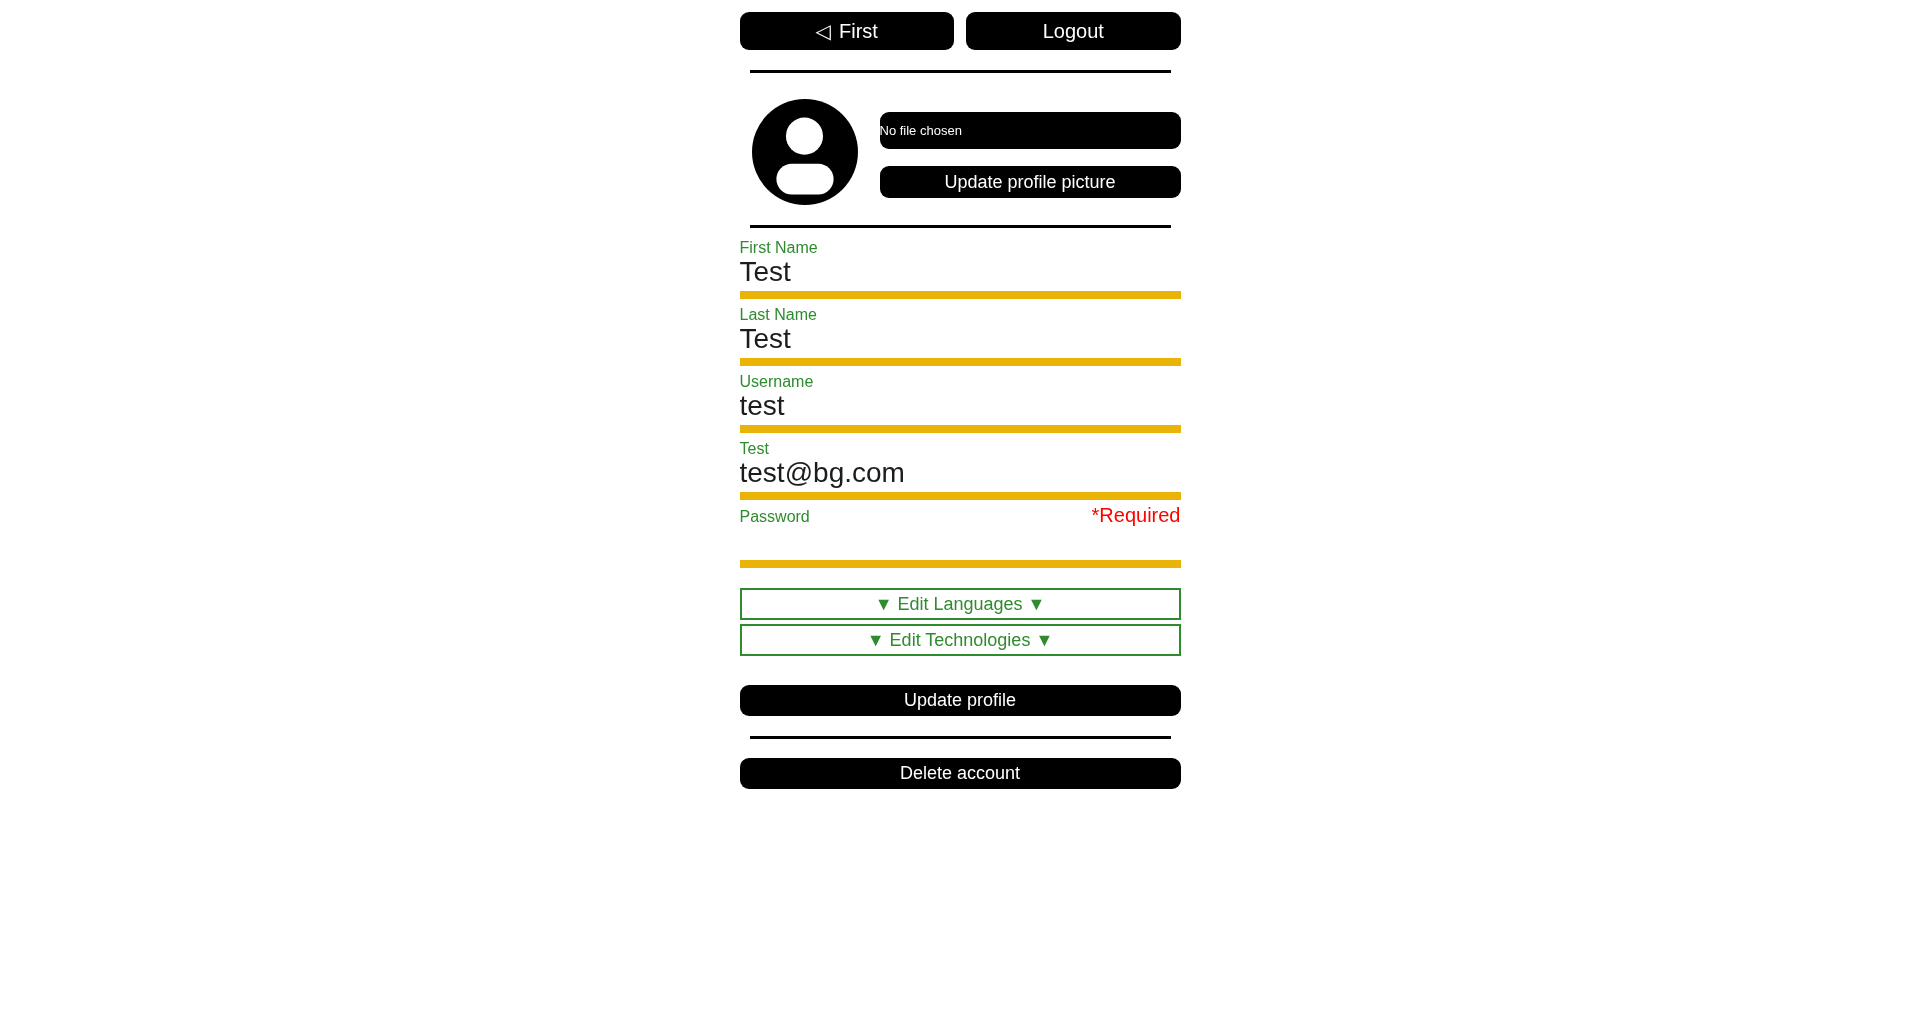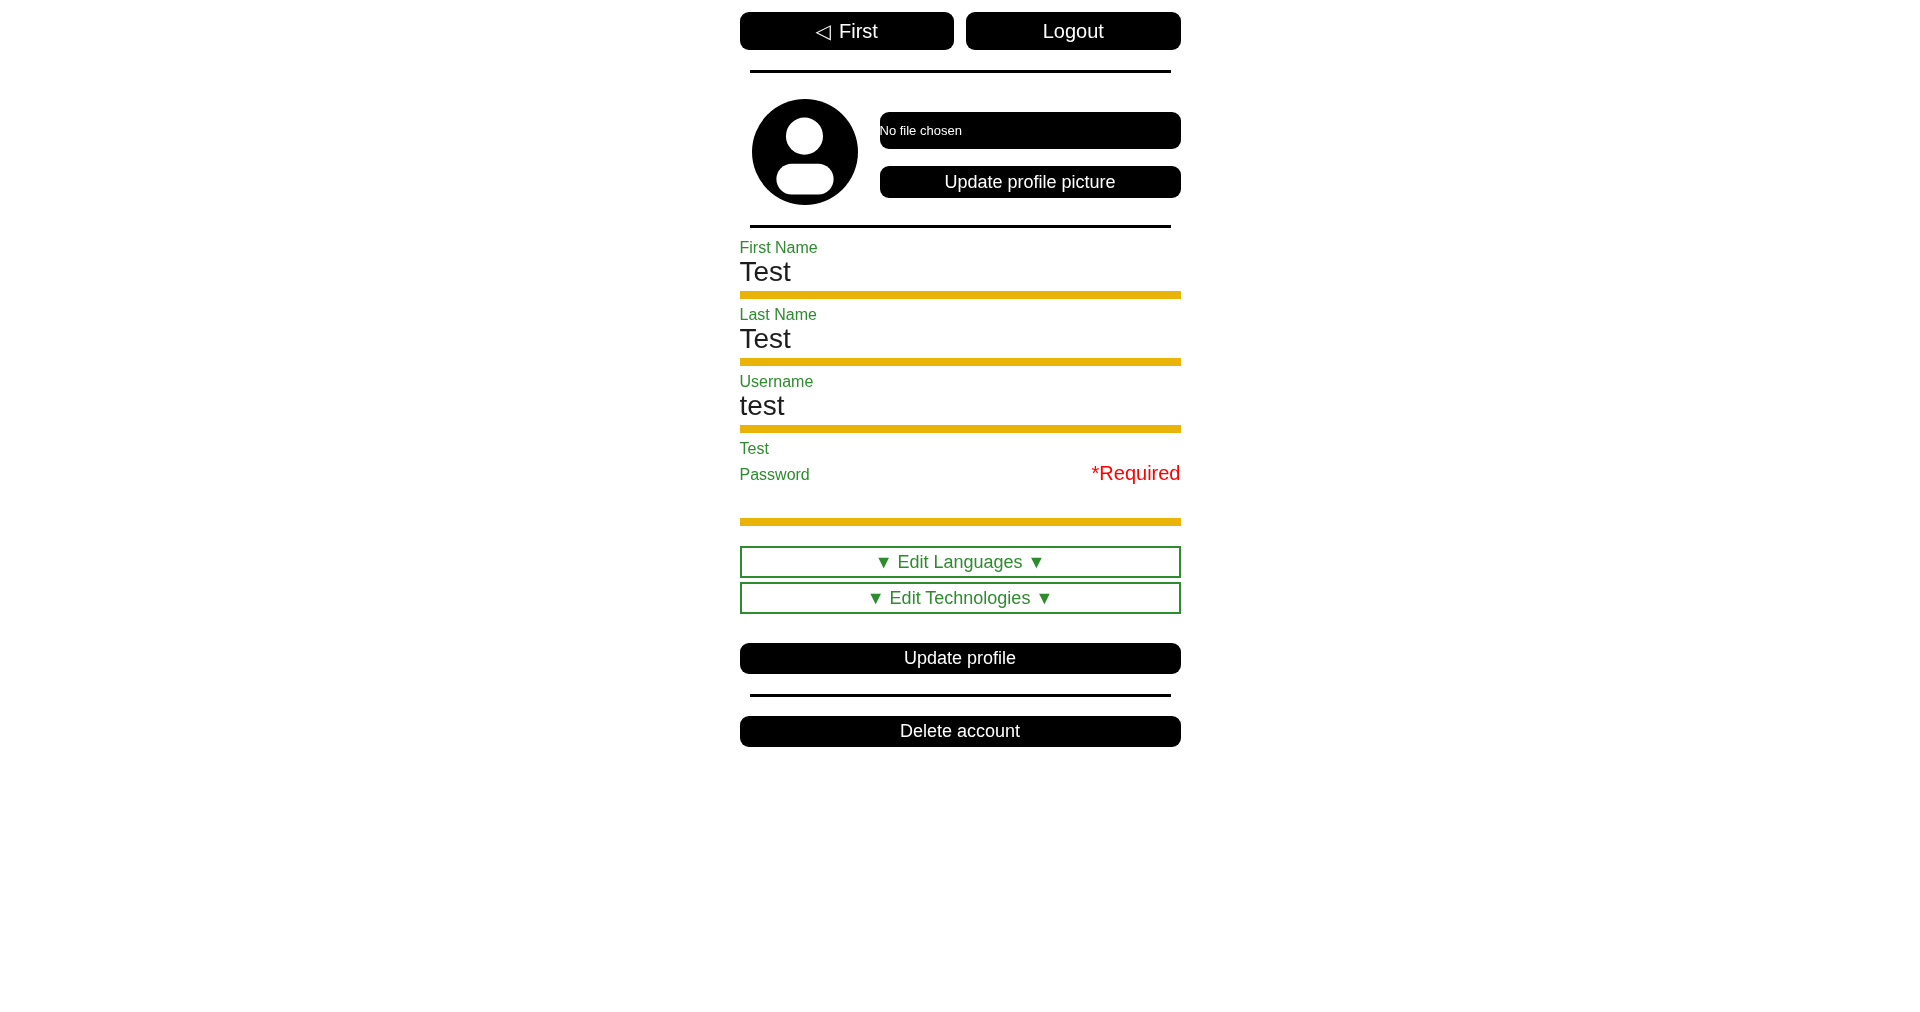--- a/index.html
+++ b/index.html
@@ -204,20 +204,21 @@
       <div class="field-label-row">
         <label class="field-label">Username</label>
       </div>
       <input class="field-input" type="text" value="test" style="">
     </div>
 
     <div class="field">
       <div class="field-label-row">
         <label class="field-label">Test</label>
       </div>
+      <input class="field-input" type="text" value="test@bg.com" style="">
     </div>
 
     <div class="field">
       <div class="field-label-row">
         <label class="field-label">Password</label>
         <span class="required-note">*Required</span>
       </div>
       <input class="field-input" type="password" value="" style="">
     </div>
 

